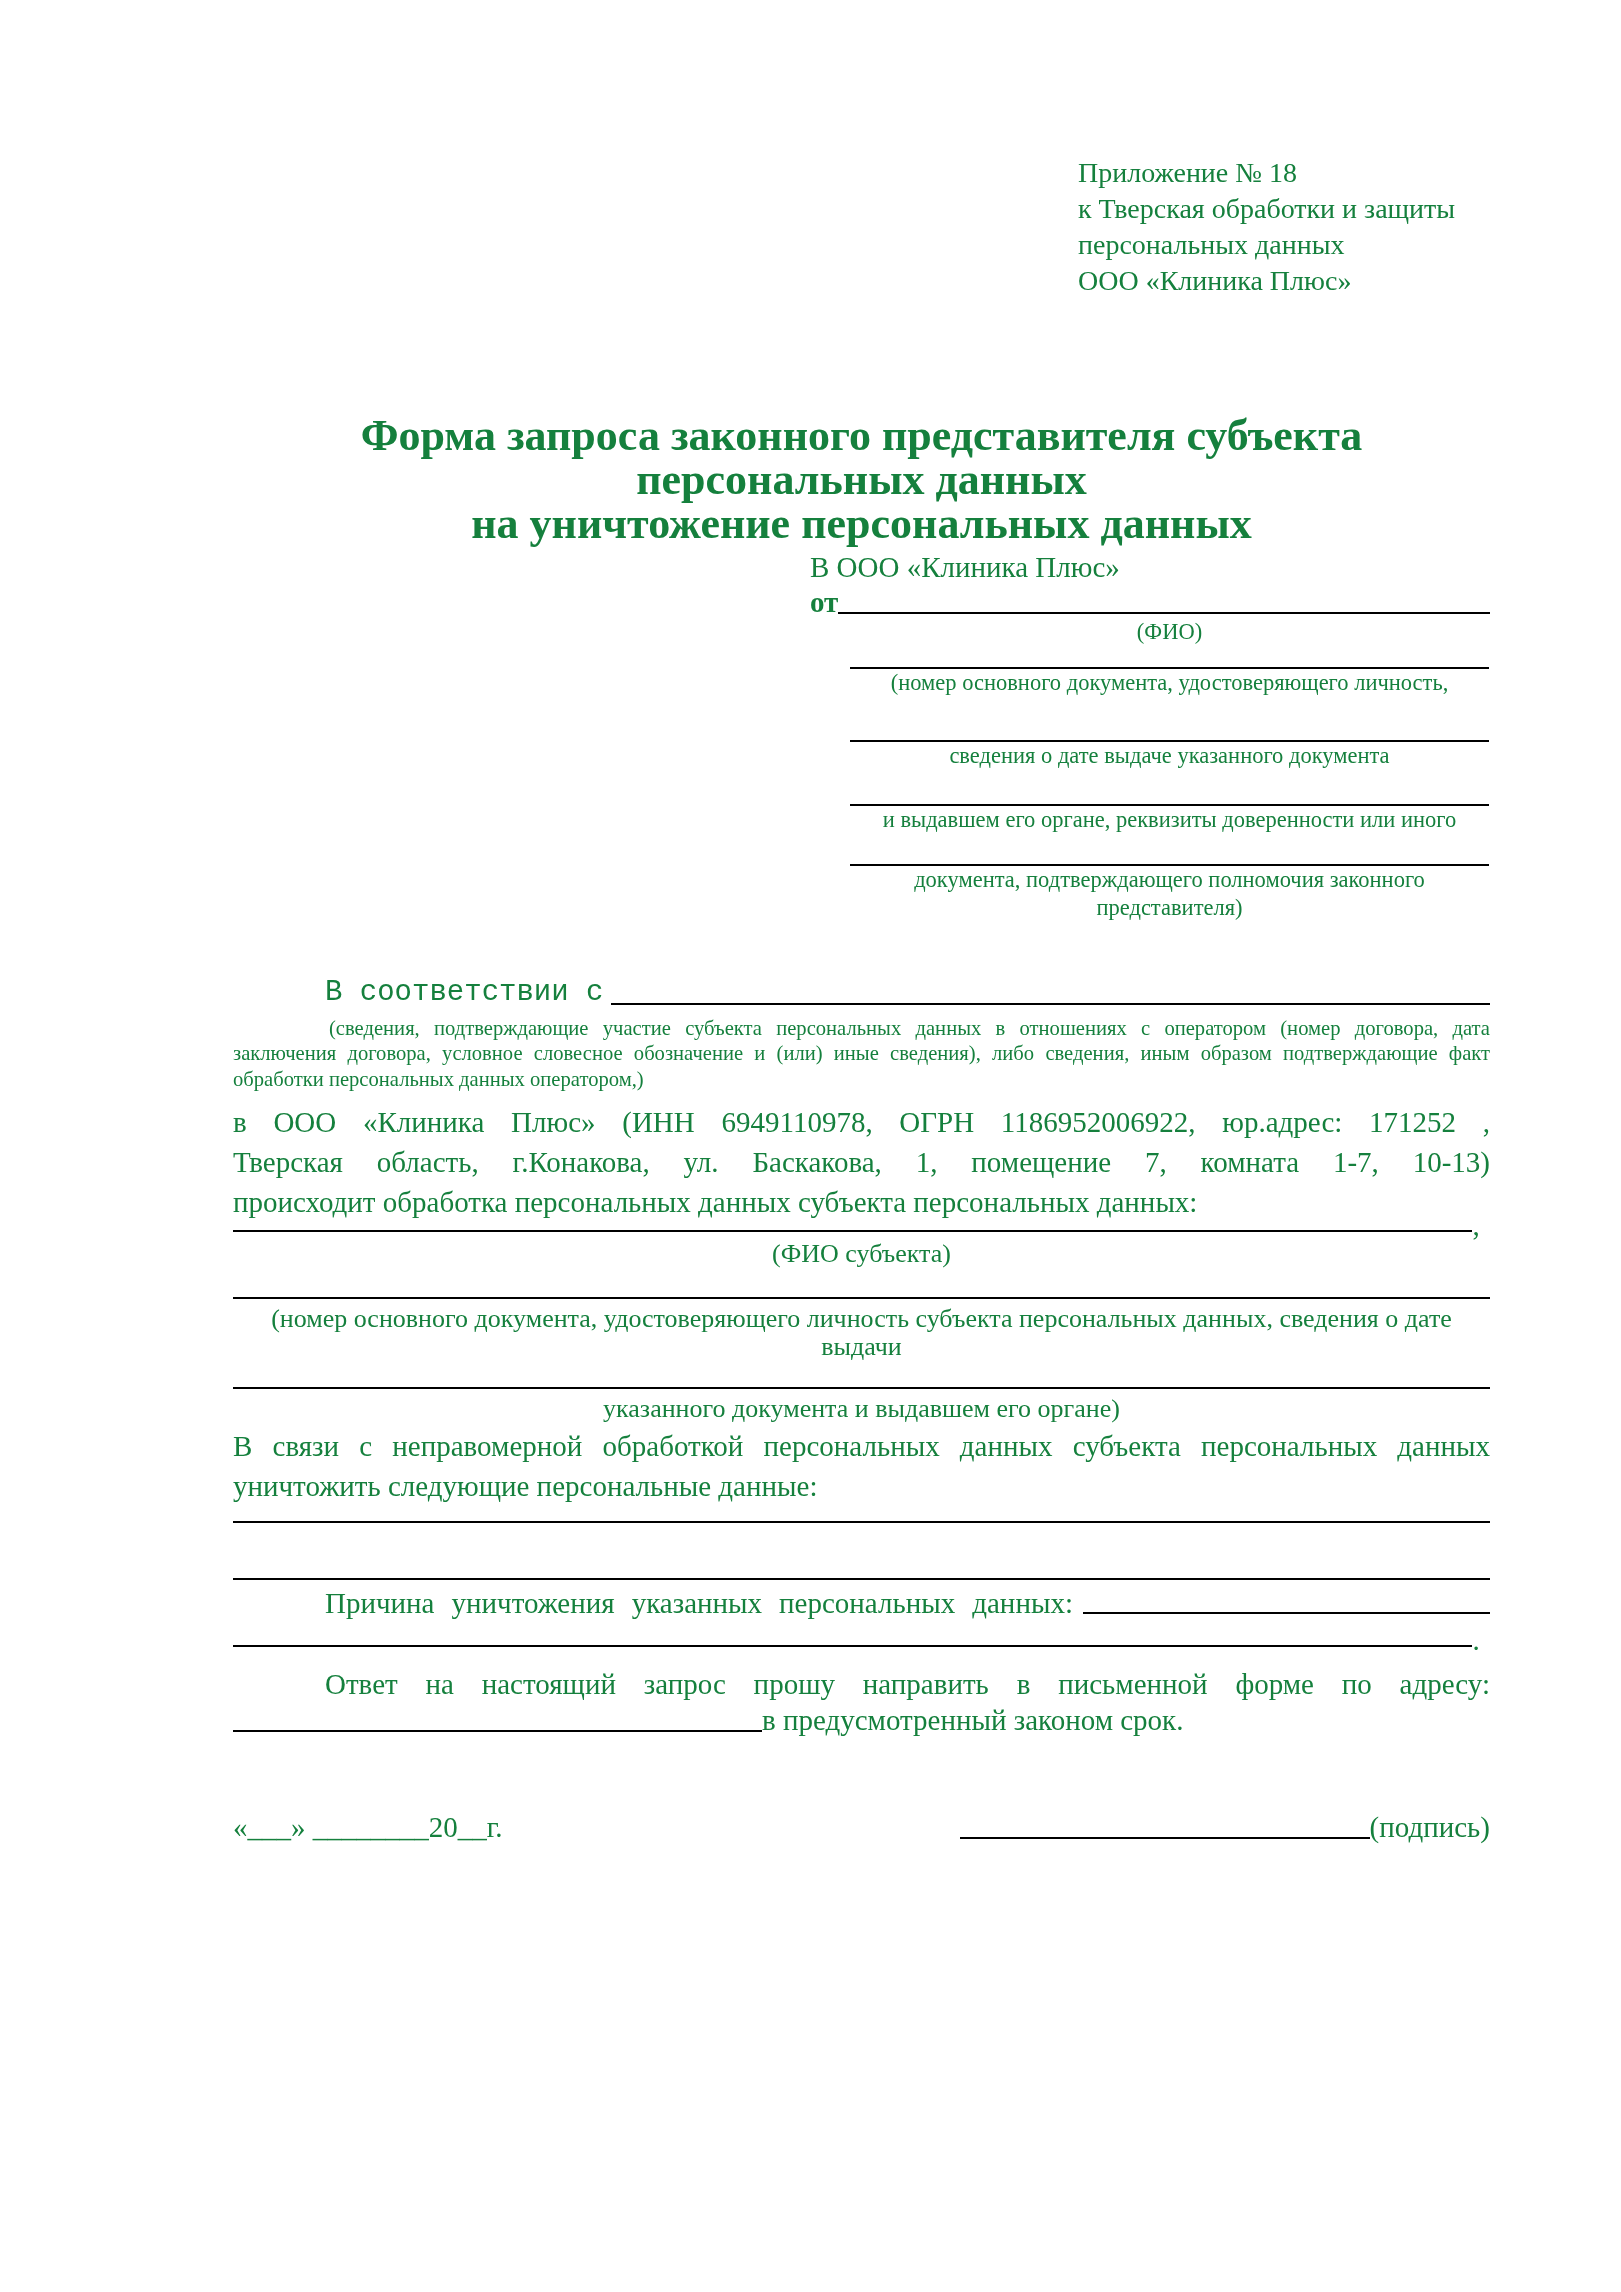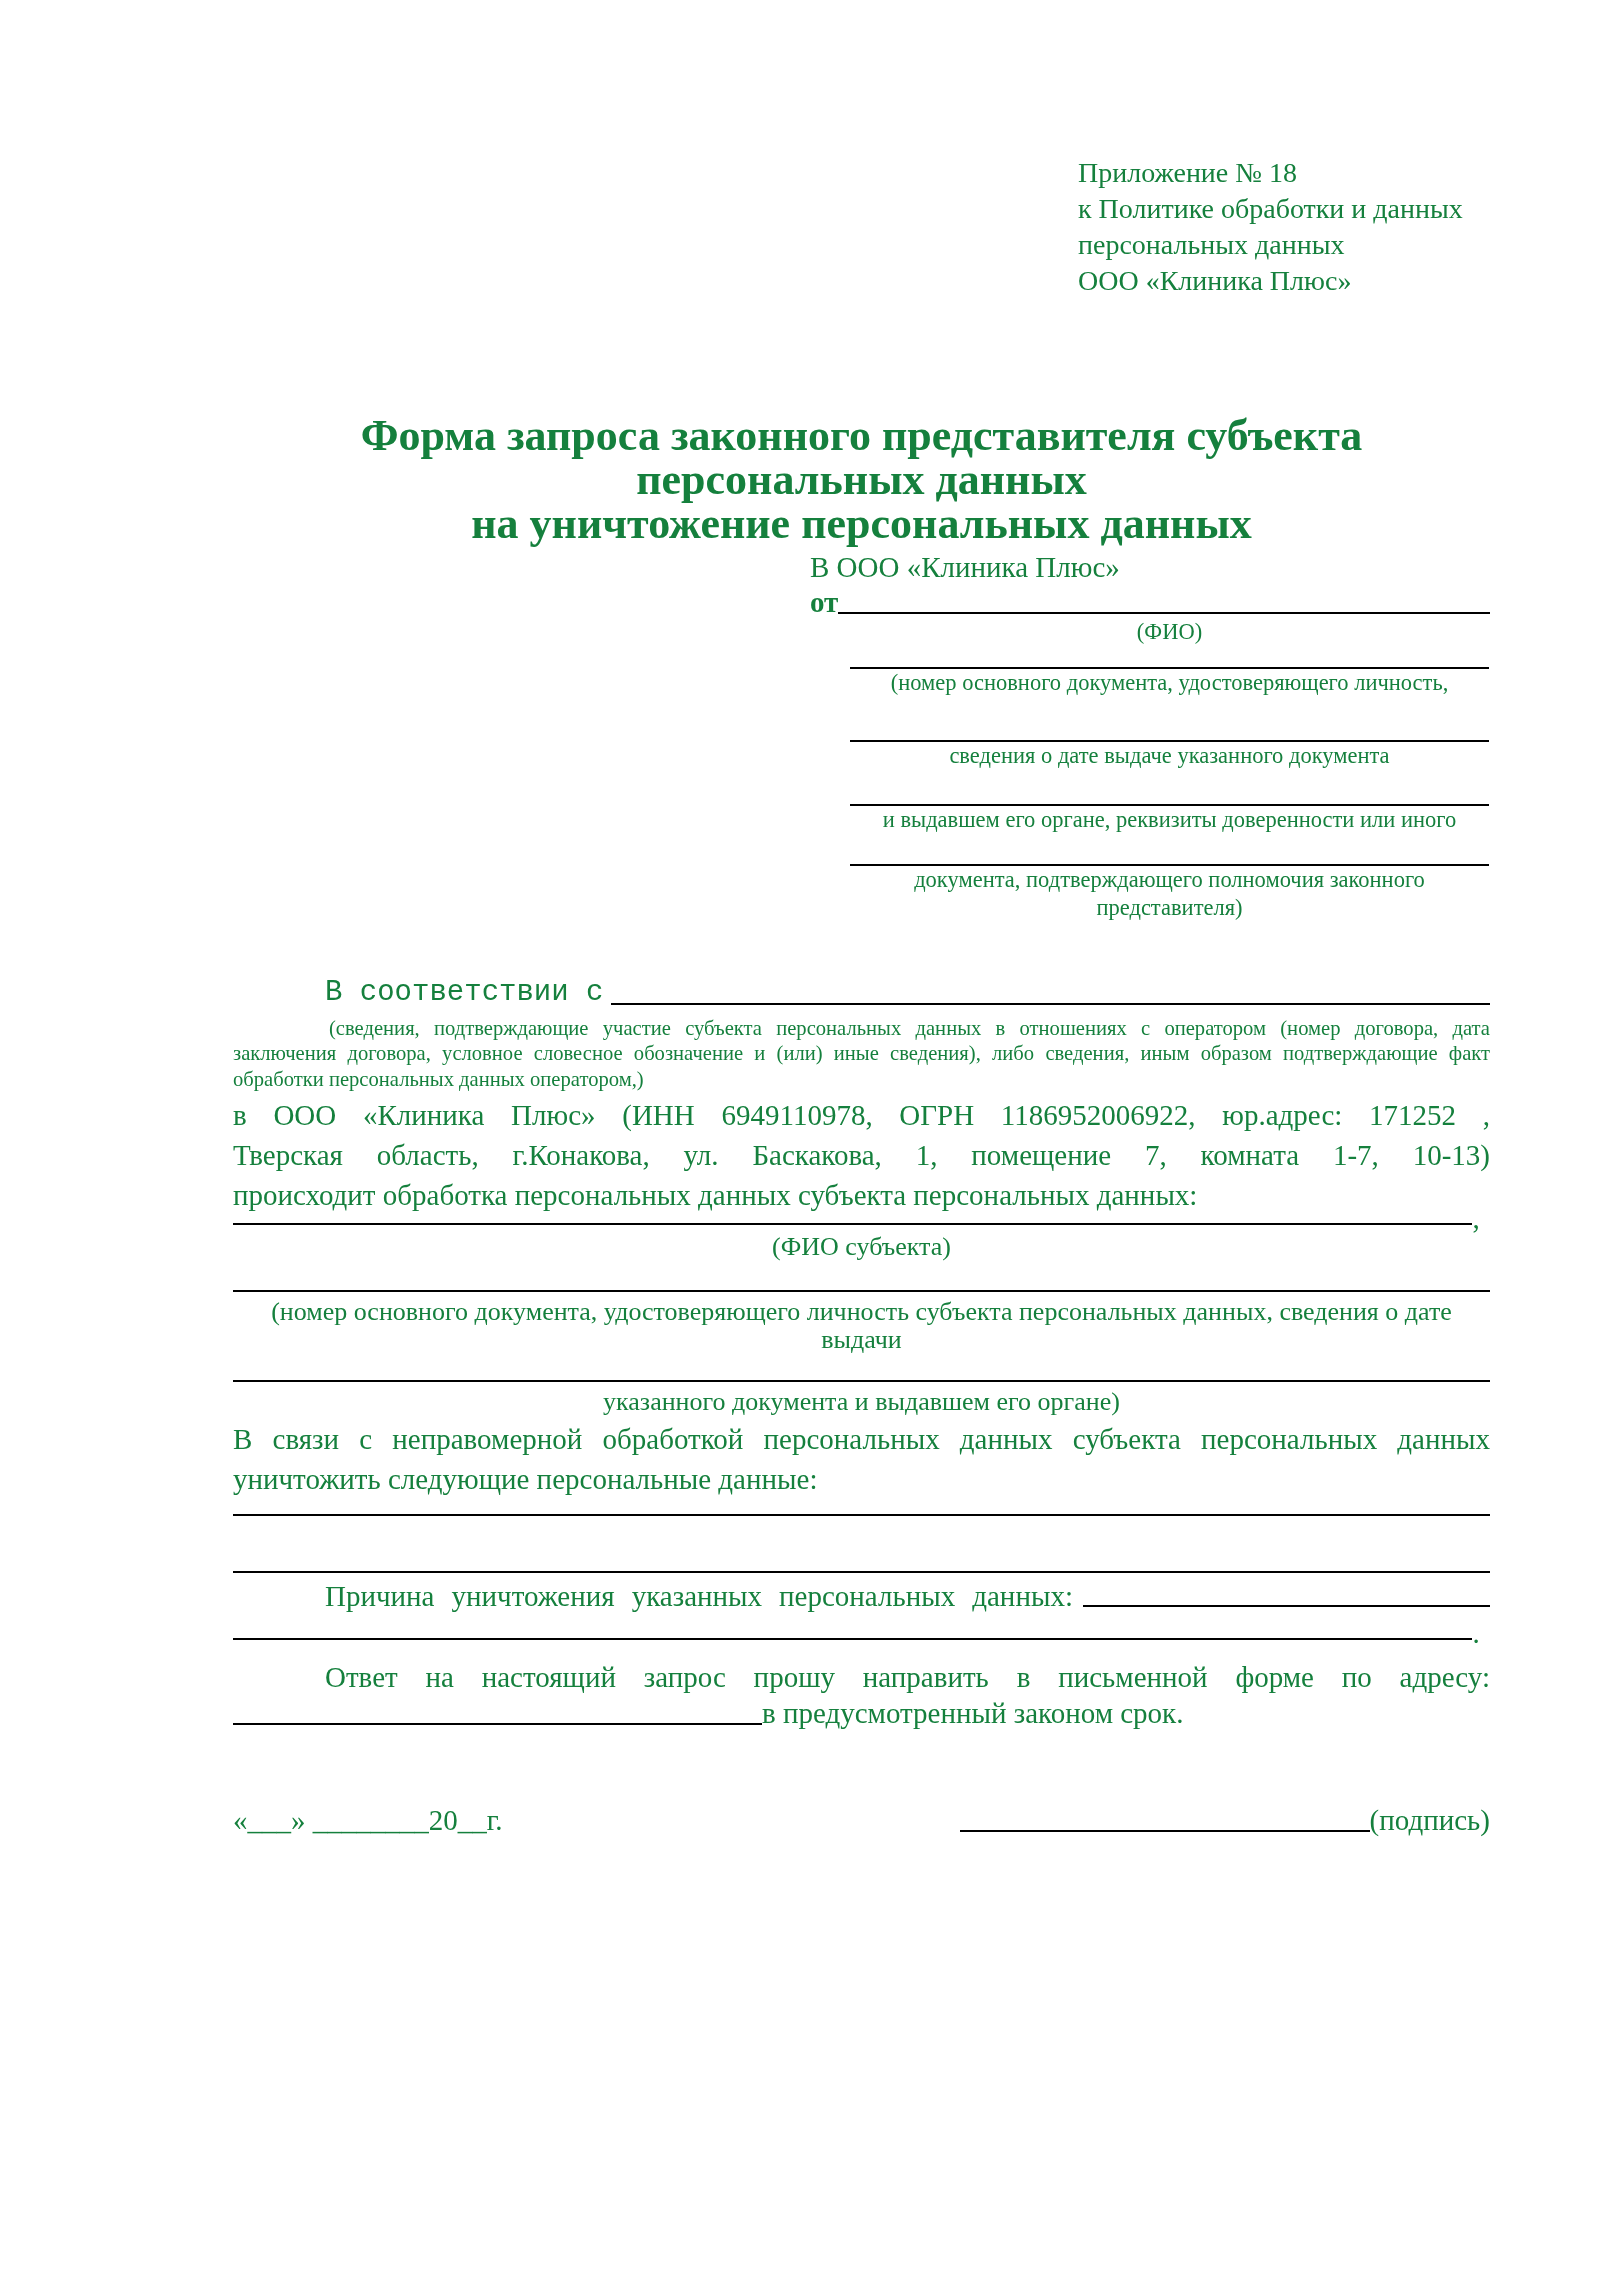--- a/index.html
+++ b/index.html
@@ -32,21 +32,21 @@
   .fields { margin-left:617px; width:639px; }
   .fcap   { font-size:22.5px; line-height:27.4px; text-align:center; }
   .h24 { height:23.5px; } .h47 { height:46px; } .h37 { height:36px; } .h34 { height:33px; }
   
   .basis { margin-top:56px; height:32px; }
   .basis .lbl { line-height:32px; margin-right:7.8px;font-family:Liberation Mono, monospace; }
   
   .note { margin-top:6.9px; font-size:20.6px; line-height:25.5px; }
   .note .first { padding-left:96px; }
   
-  .para  { margin-top:3px; }
+  .para  { margin-top:10px; }
   .para div { line-height:40px; }
   .para2 { margin-top:3.9px; }
   .para2 div { line-height:40px; }
   
   .rule-mark { position:relative; width:calc(100% - 17.6px);
                border-bottom:2.9px solid #000; }
   .rule-mark .mark { position:absolute; left:100%; bottom:-9.8px;
                      font-size:29px; line-height:29px; }
   .commarow  { height:9.8px; }
   .periodrow { height:29px; }
@@ -69,21 +69,21 @@
   .footer .sigline { width:410px; border-bottom:2.9px solid #000; margin-bottom:3.9px; }
   .footer .sigcap { line-height:32px;text-align:center; }
 </style>
 </head>
 <body>
 
 <div class="page">
 
   <div class="appendix">
     <div>Приложение № 18</div>
-    <div>к Политике обработки и данных</div>
+    <div>к Тверская обработки и защиты</div>
     <div>персональных данных</div>
     <div>ООО «Клиника Плюс»</div>
   </div>
 
   <div class="title">
     <div>Форма запроса законного представителя субъекта персональных данных</div>
     <div>на уничтожение персональных данных</div>
   </div>
 
   <div class="addr-to">В ООО «Клиника Плюс»</div>

